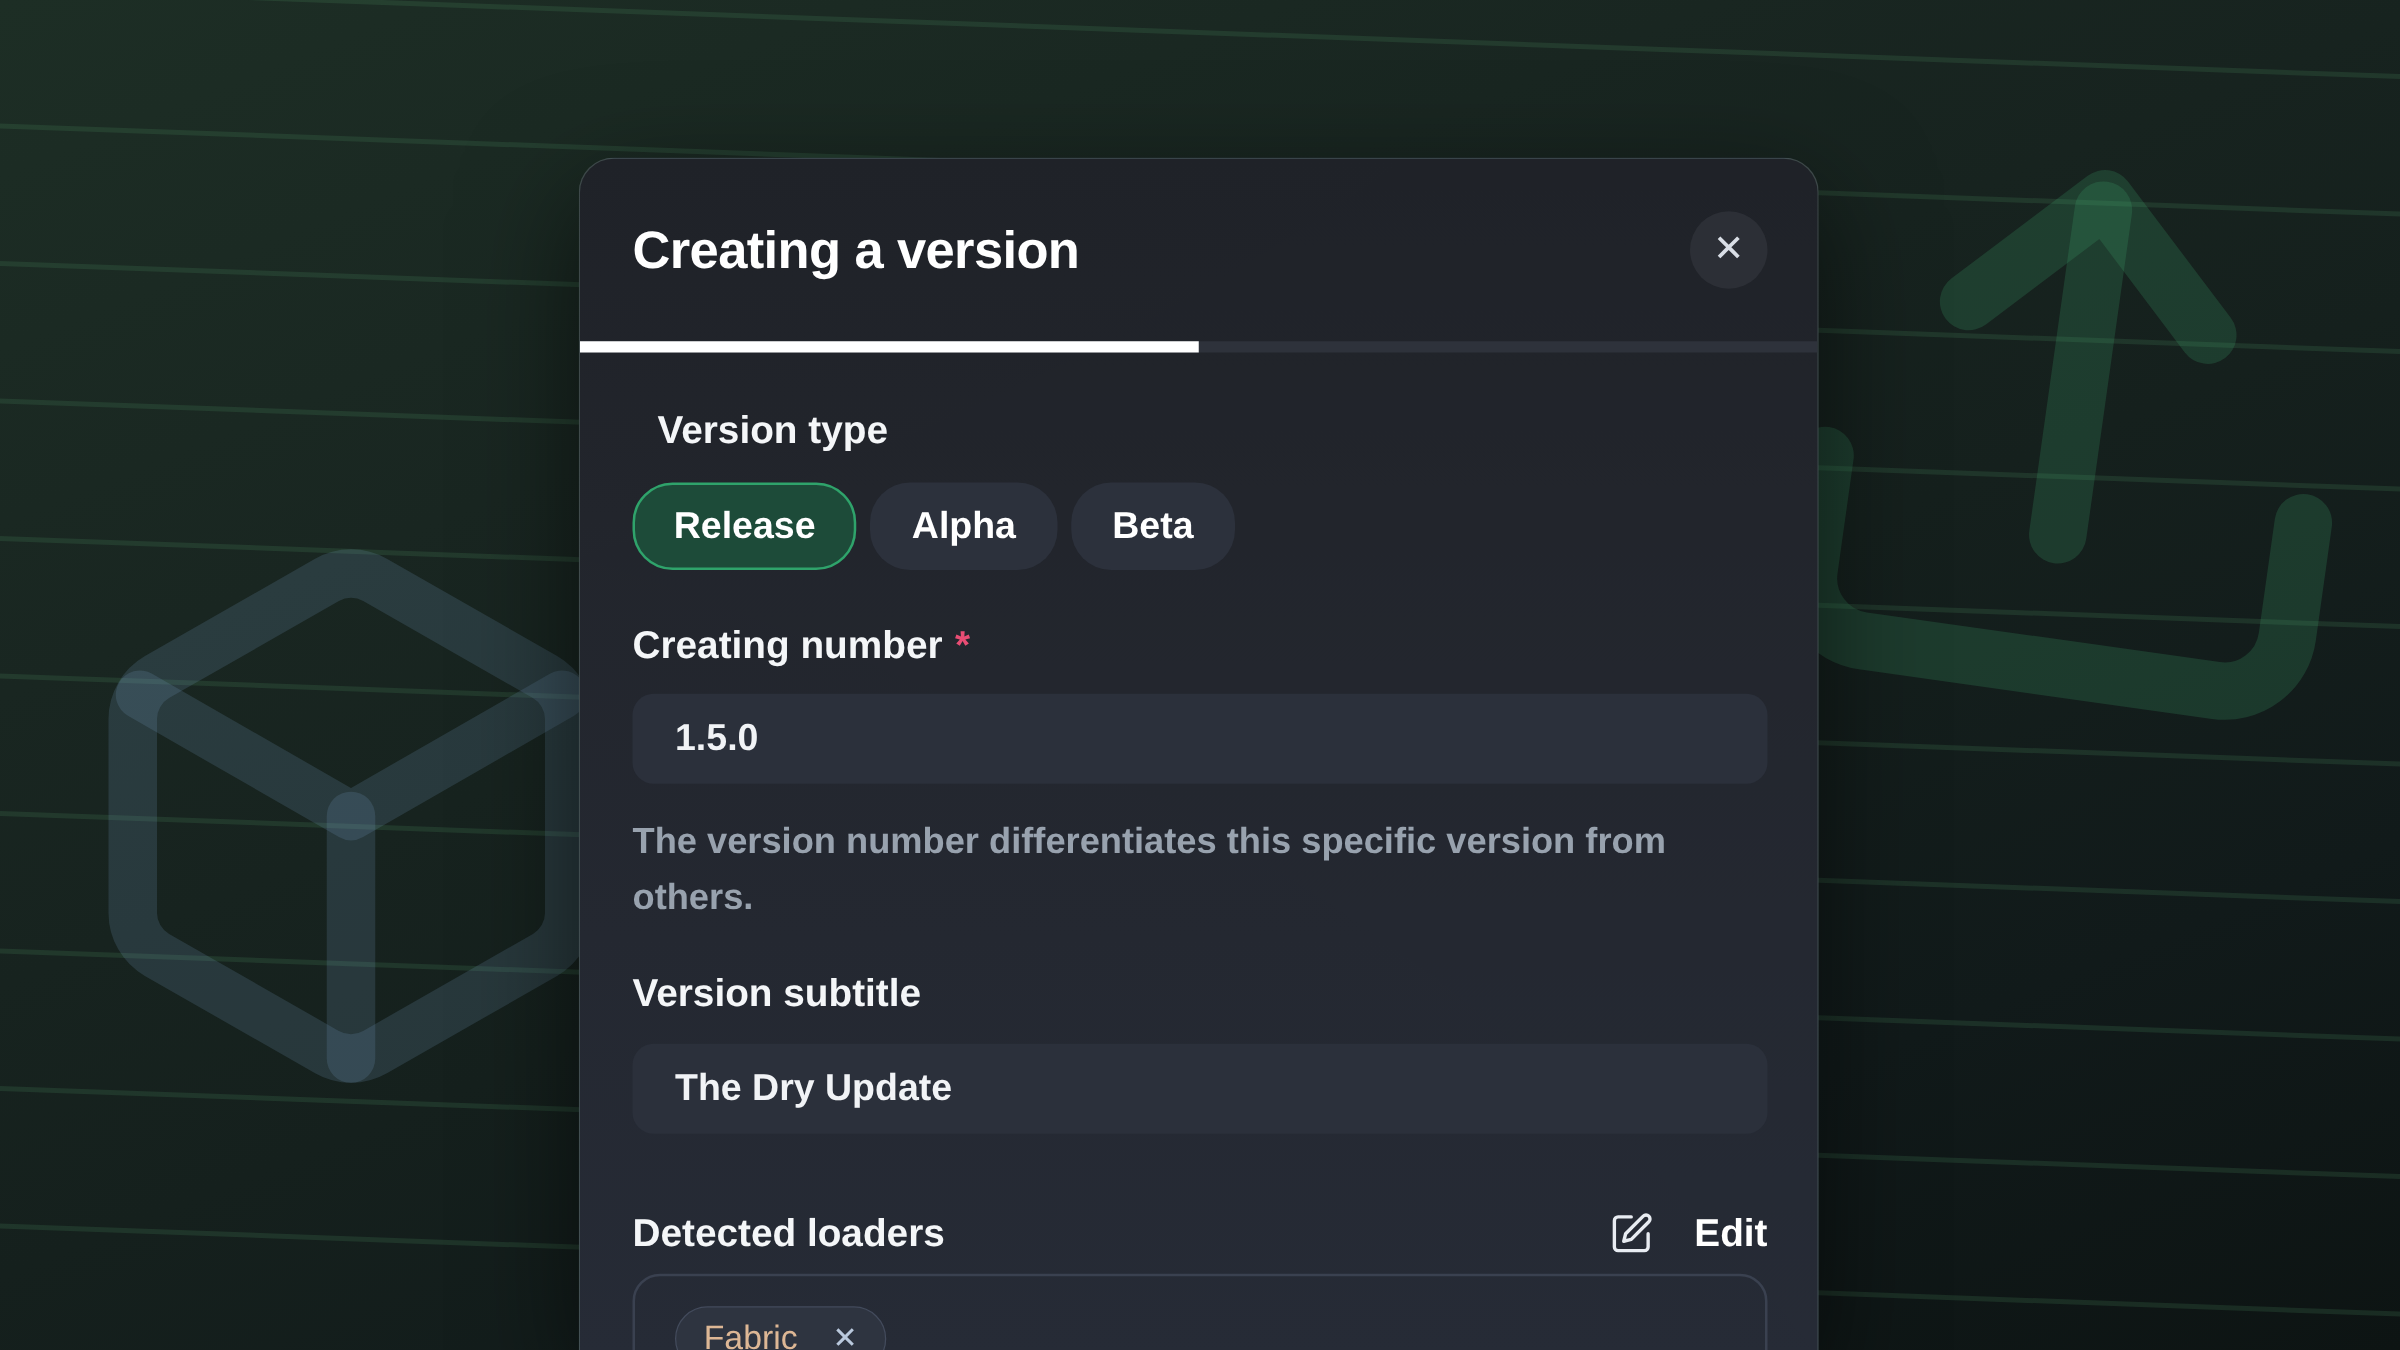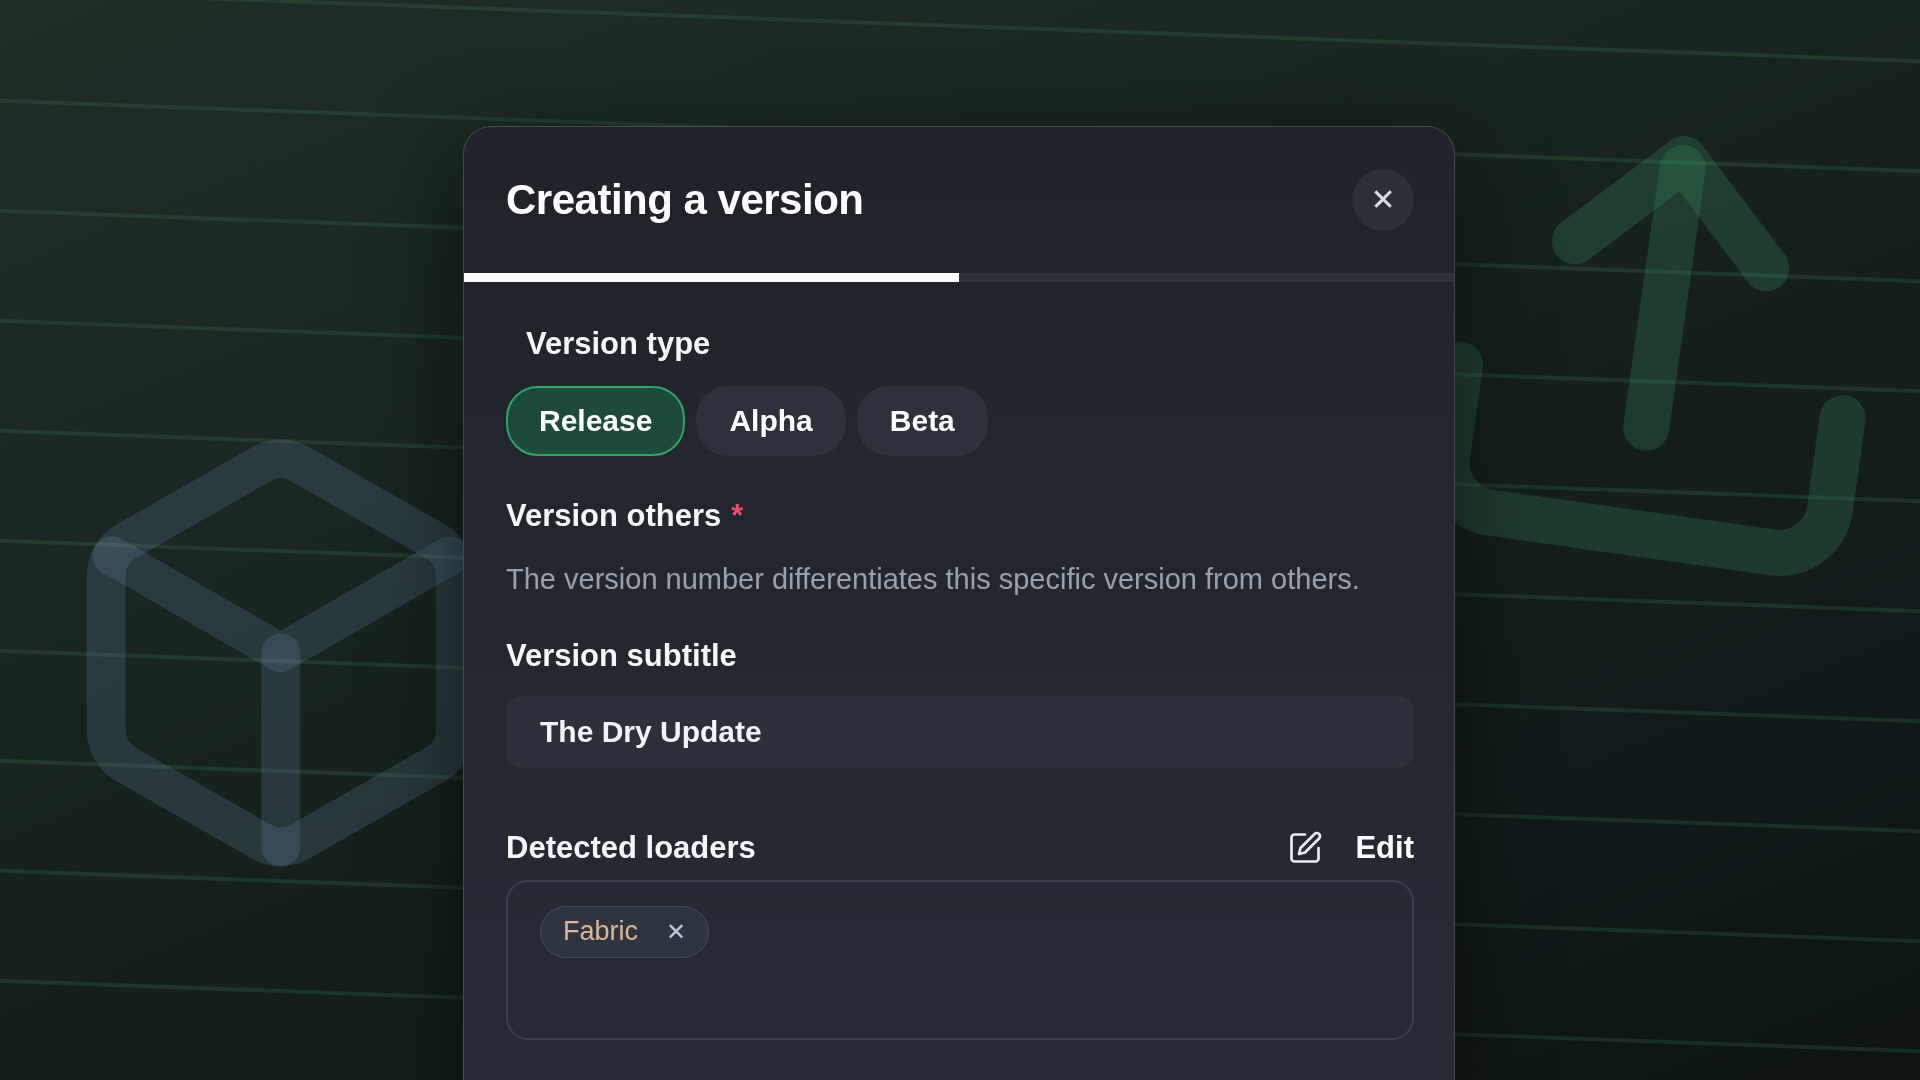--- a/index.html
+++ b/index.html
@@ -42,21 +42,21 @@
     font-family:inherit;display:flex;align-items:center;justify-content:center;
   }
   .type-btn.selected{background:#1d4b39;border:2px solid #2fa36b;padding:0 31px;}
   .label-version-number{margin-top:42px;}
   .text-input{
     margin-top:22px;display:block;width:908px;height:72px;border-radius:17px;
     background:#2b303b;border:none;outline:none;color:#f1f3f6;
     font-size:30px;font-weight:600;font-family:inherit;padding:0 34px;
   }
   .help-text{
-    margin-top:24px;font-size:29px;line-height:1.55;color:#98a2ae;max-width:900px;
+    margin-top:24px;font-size:29px;line-height:1.55;color:#98a2ae;max-width:900px;font-weight:bold;
   }
   .label-version-subtitle{margin-top:36px;}
   .loaders-row{margin-top:62px;display:flex;align-items:center;justify-content:space-between;width:908px;}
   .edit-btn{
     display:flex;align-items:center;gap:32px;background:none;border:none;cursor:pointer;
     color:#ffffff;font-size:31px;font-weight:700;font-family:inherit;padding:0;
   }
   .edit-btn svg{display:block;}
   .loaders-box{
     margin-top:14px;width:908px;height:160px;border:2px solid #3a4150;border-radius:22px;
@@ -119,23 +119,24 @@
 
       <div class="field-label label-version-type">Version type</div>
 
       <div class="type-row">
         <button class="type-btn selected">Release</button>
         <button class="type-btn">Alpha</button>
         <button class="type-btn">Beta</button>
       </div>
 
       <div class="field-label label-version-number">
-        <span>Version others</span><span class="required">*</span>
+        <span>Creating number</span><span class="required">*</span>
       </div>
 
+      <input class="text-input" type="text" value="1.5.0" style="">
 
       <div class="help-text">The version number differentiates this specific version from others.</div>
 
       <div class="field-label label-version-subtitle">Version subtitle</div>
 
       <input class="text-input" type="text" value="The Dry Update" style="">
 
       <div class="loaders-row">
         <div class="field-label">Detected loaders</div>
         <button class="edit-btn">

